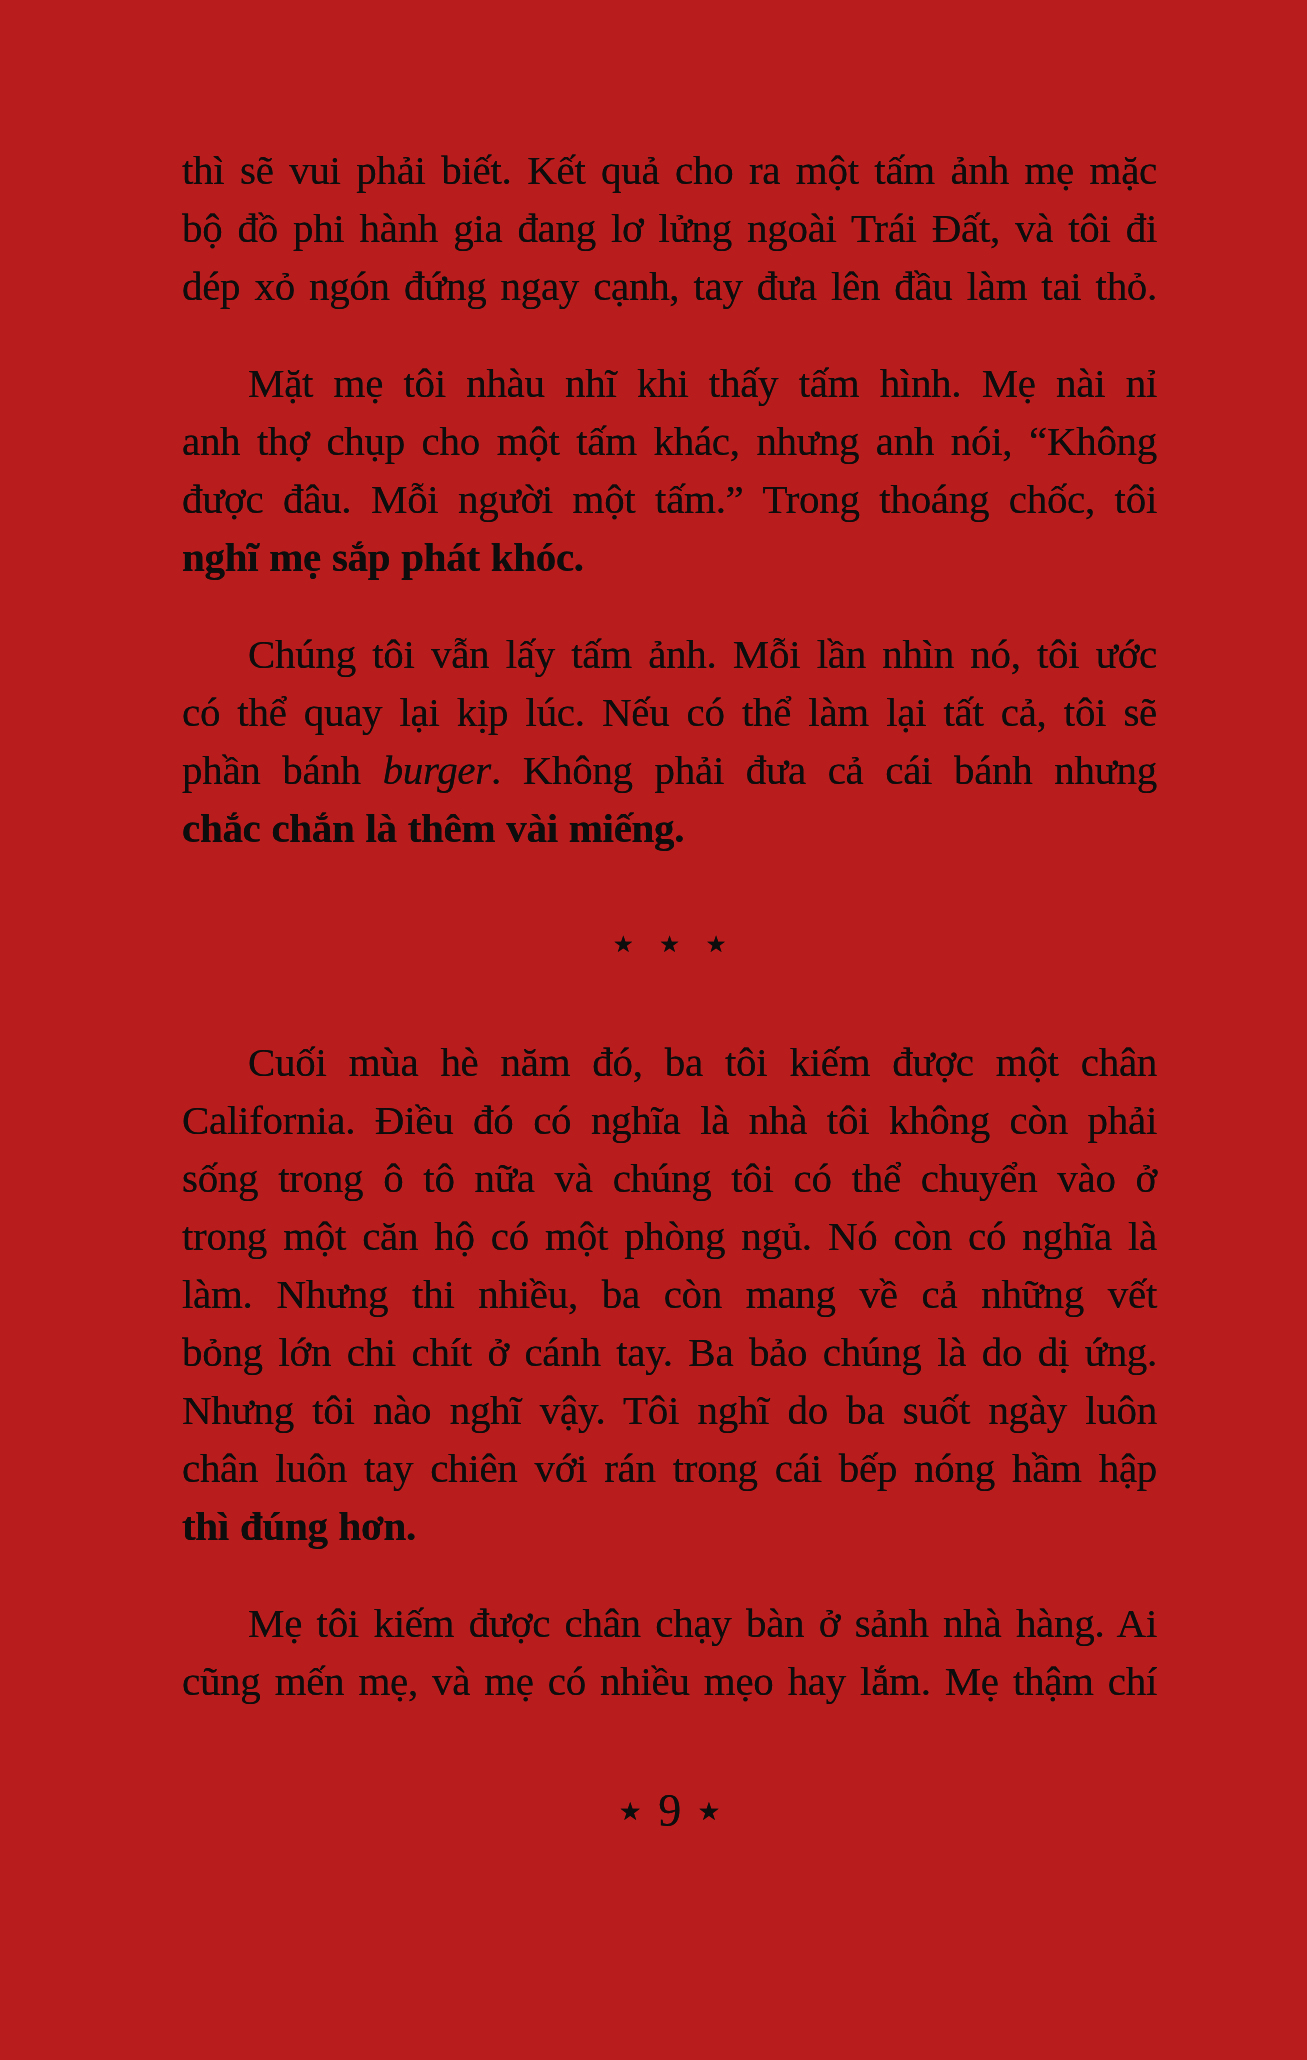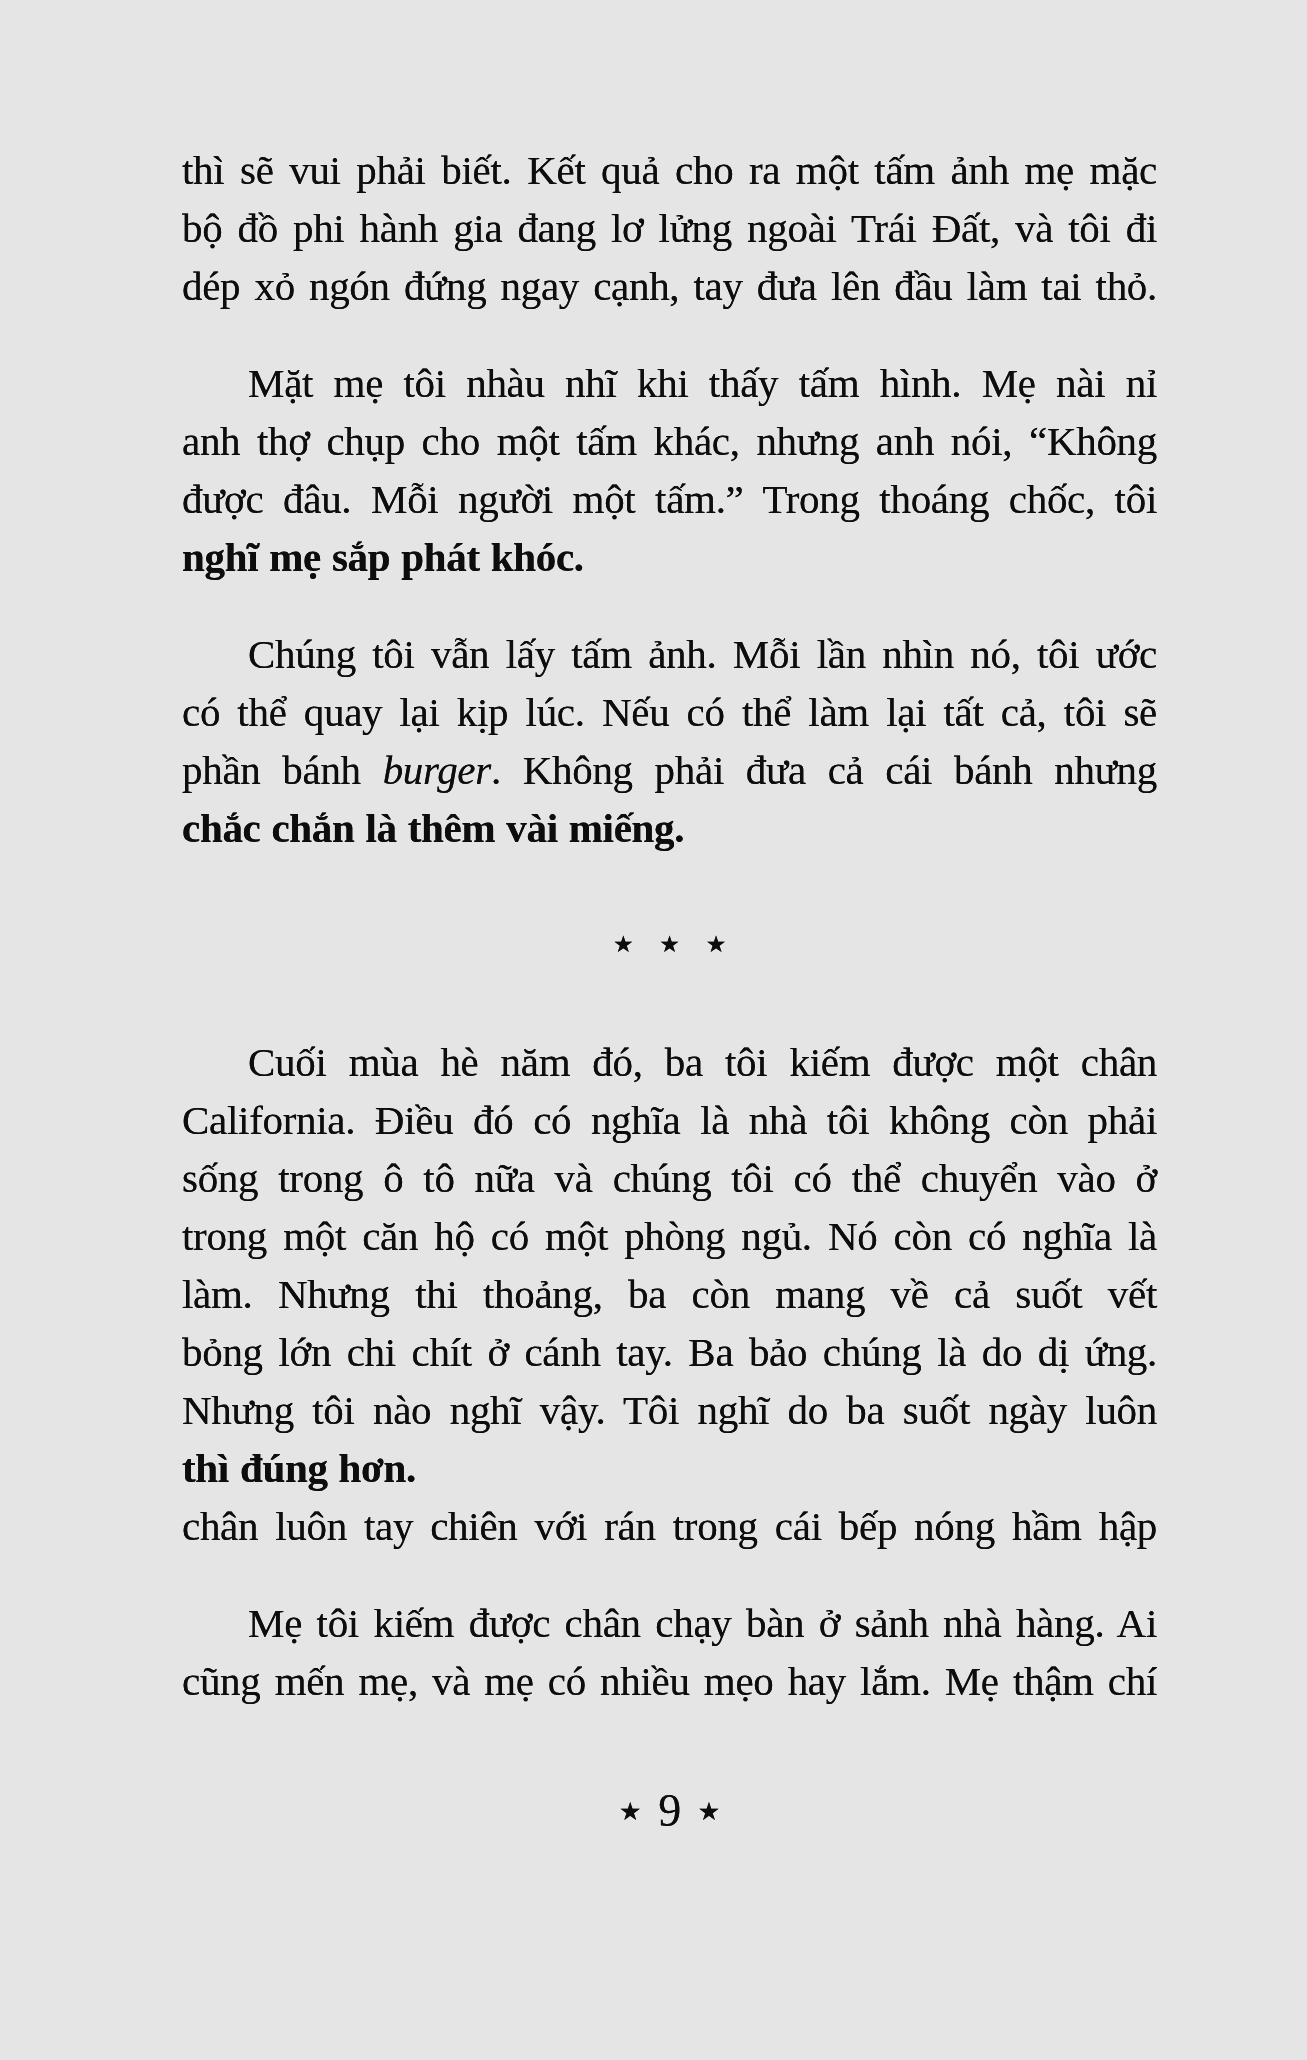--- a/index.html
+++ b/index.html
@@ -1,20 +1,20 @@
 <!DOCTYPE html>
 <html lang="vi"><head>
 <meta charset="utf-8">
 <style>
   html, body { margin: 0; padding: 0; background: #ffffff; }
   .page {
     position: relative;
     width: 1307px;
     height: 2060px;
-    background: #e5e5e5;
+    background: #b91c1c;
     overflow: hidden;
   }
   .text-block {
     position: absolute;
     left: 182px;
     top: 141px;
     width: 975px;
     font-family: "Liberation Serif", "DejaVu Serif", serif;
     font-size: 41px;
     line-height: 58px;
@@ -93,25 +93,25 @@
       <span class="star">★</span>
       <span class="star">★</span>
       <span class="star">★</span>
     </div>
 
     <div class="para">
       <div class="line indent">Cuối mùa hè năm đó, ba tôi kiếm được một chân</div>
       <div class="line">California. Điều đó có nghĩa là nhà tôi không còn phải</div>
       <div class="line">sống trong ô tô nữa và chúng tôi có thể chuyển vào ở</div>
       <div class="line">trong một căn hộ có một phòng ngủ. Nó còn có nghĩa là</div>
-      <div class="line">làm. Nhưng thi thoảng, ba còn mang về cả suốt vết</div>
+      <div class="line">làm. Nhưng thi nhiều, ba còn mang về cả những vết</div>
       <div class="line">bỏng lớn chi chít ở cánh tay. Ba bảo chúng là do dị ứng.</div>
       <div class="line">Nhưng tôi nào nghĩ vậy. Tôi nghĩ do ba suốt ngày luôn</div>
+      <div class="line">chân luôn tay chiên với rán trong cái bếp nóng hầm hập</div>
       <div class="line end">thì đúng hơn.</div>
-      <div class="line">chân luôn tay chiên với rán trong cái bếp nóng hầm hập</div>
     </div>
 
     <div class="para gap">
       <div class="line indent">Mẹ tôi kiếm được chân chạy bàn ở sảnh nhà hàng. Ai</div>
       <div class="line">cũng mến mẹ, và mẹ có nhiều mẹo hay lắm. Mẹ thậm chí</div>
     </div>
 
     <footer class="page-footer">
       <span class="star">★</span>
       <span class="f-num">9</span>

